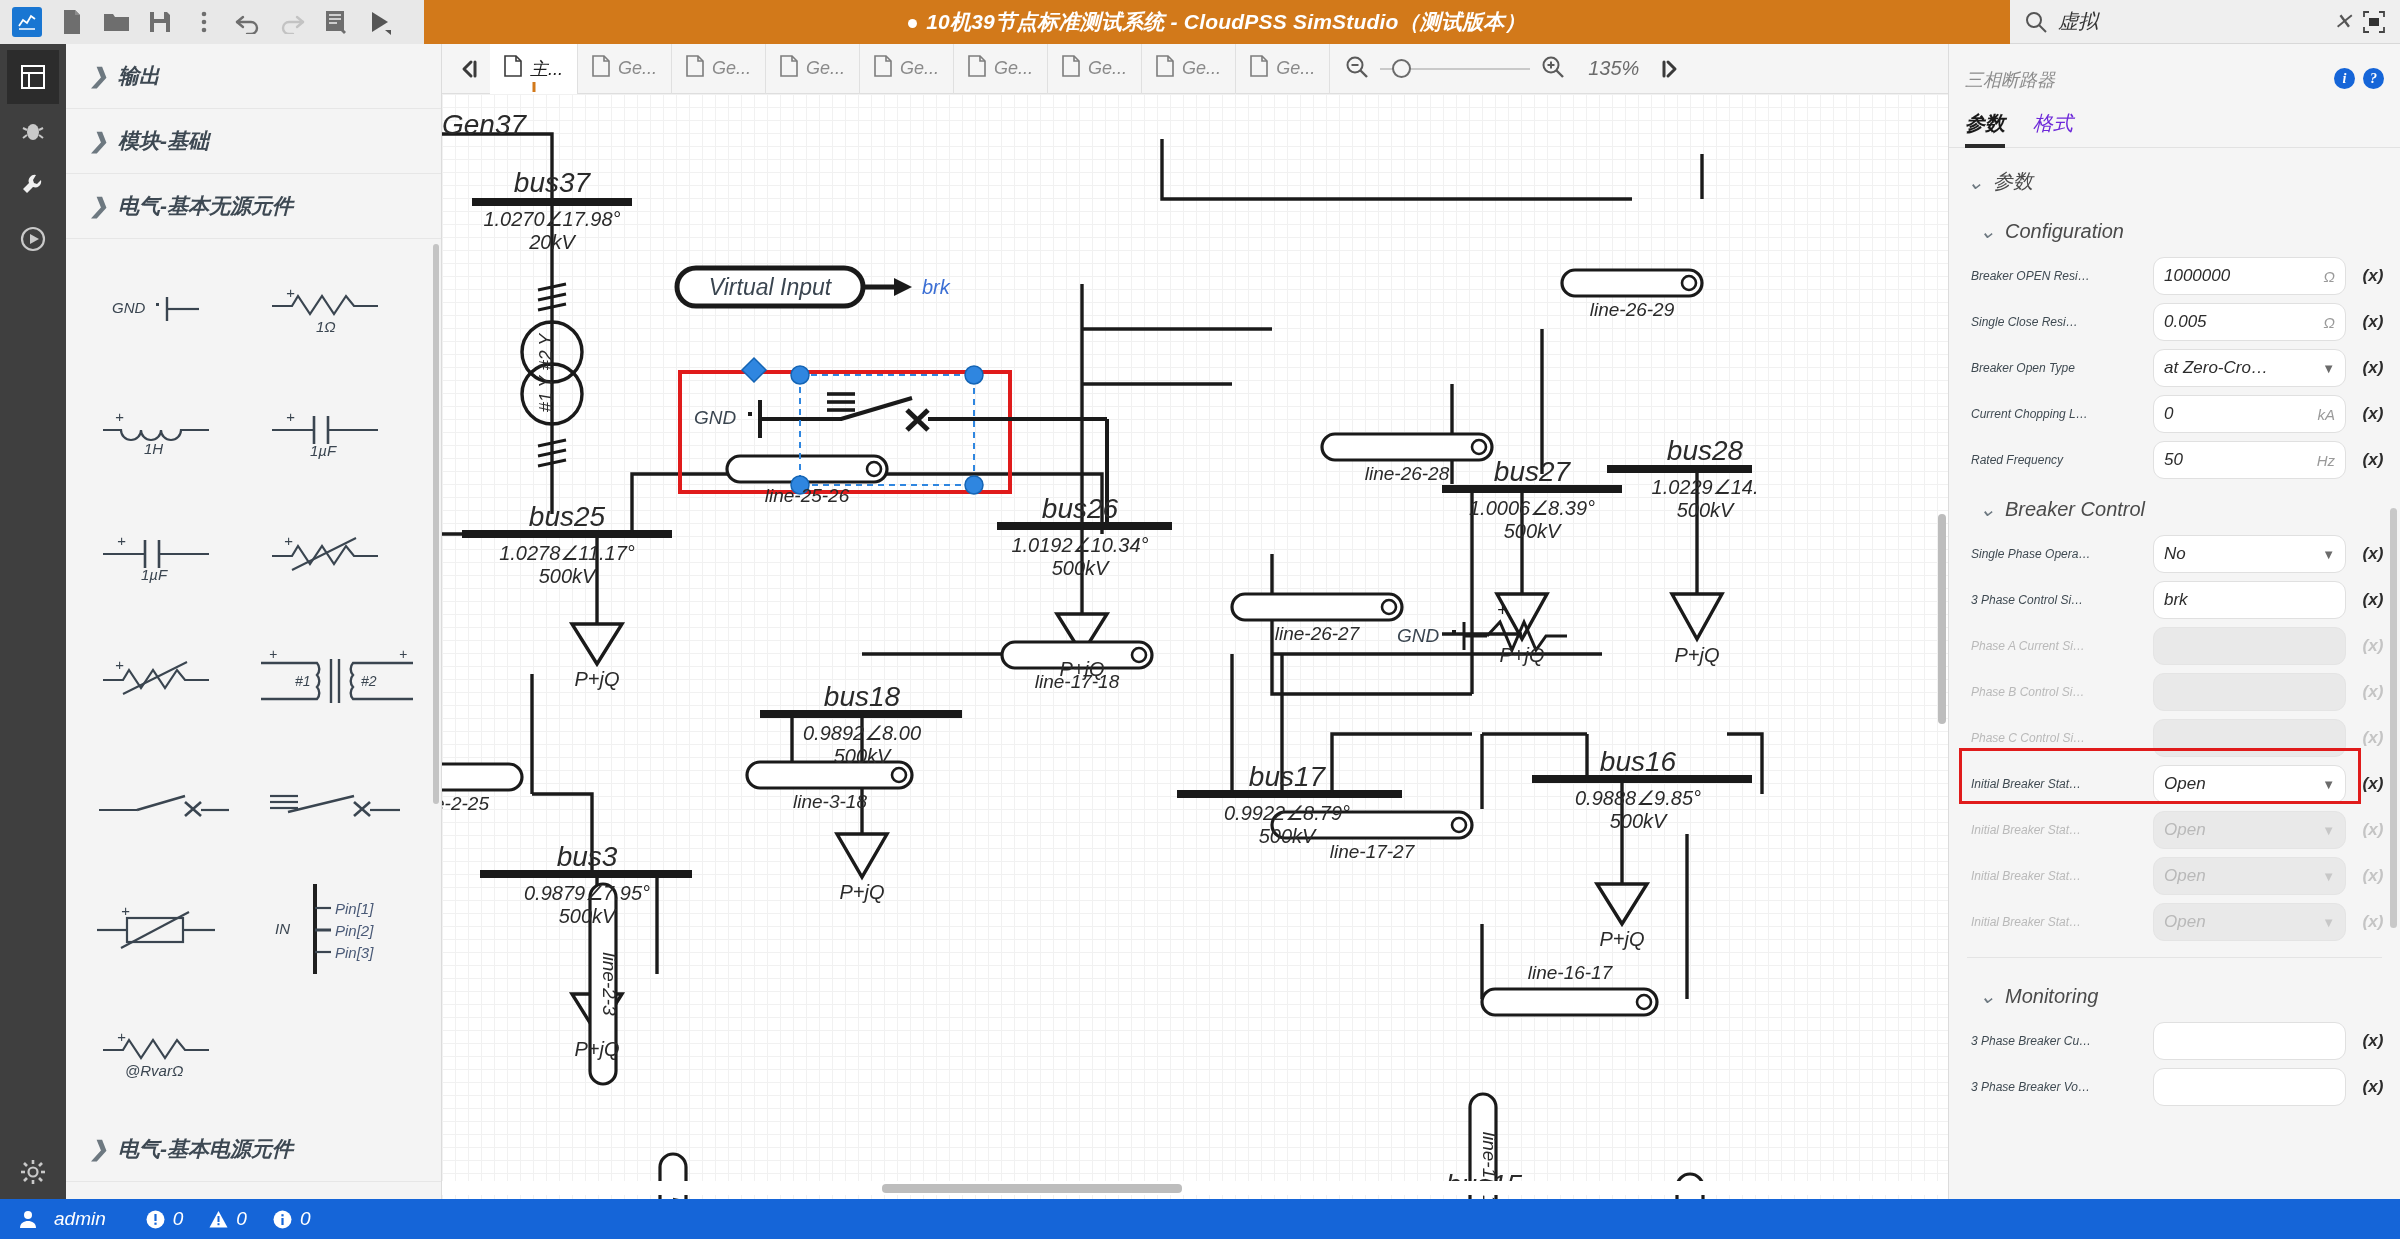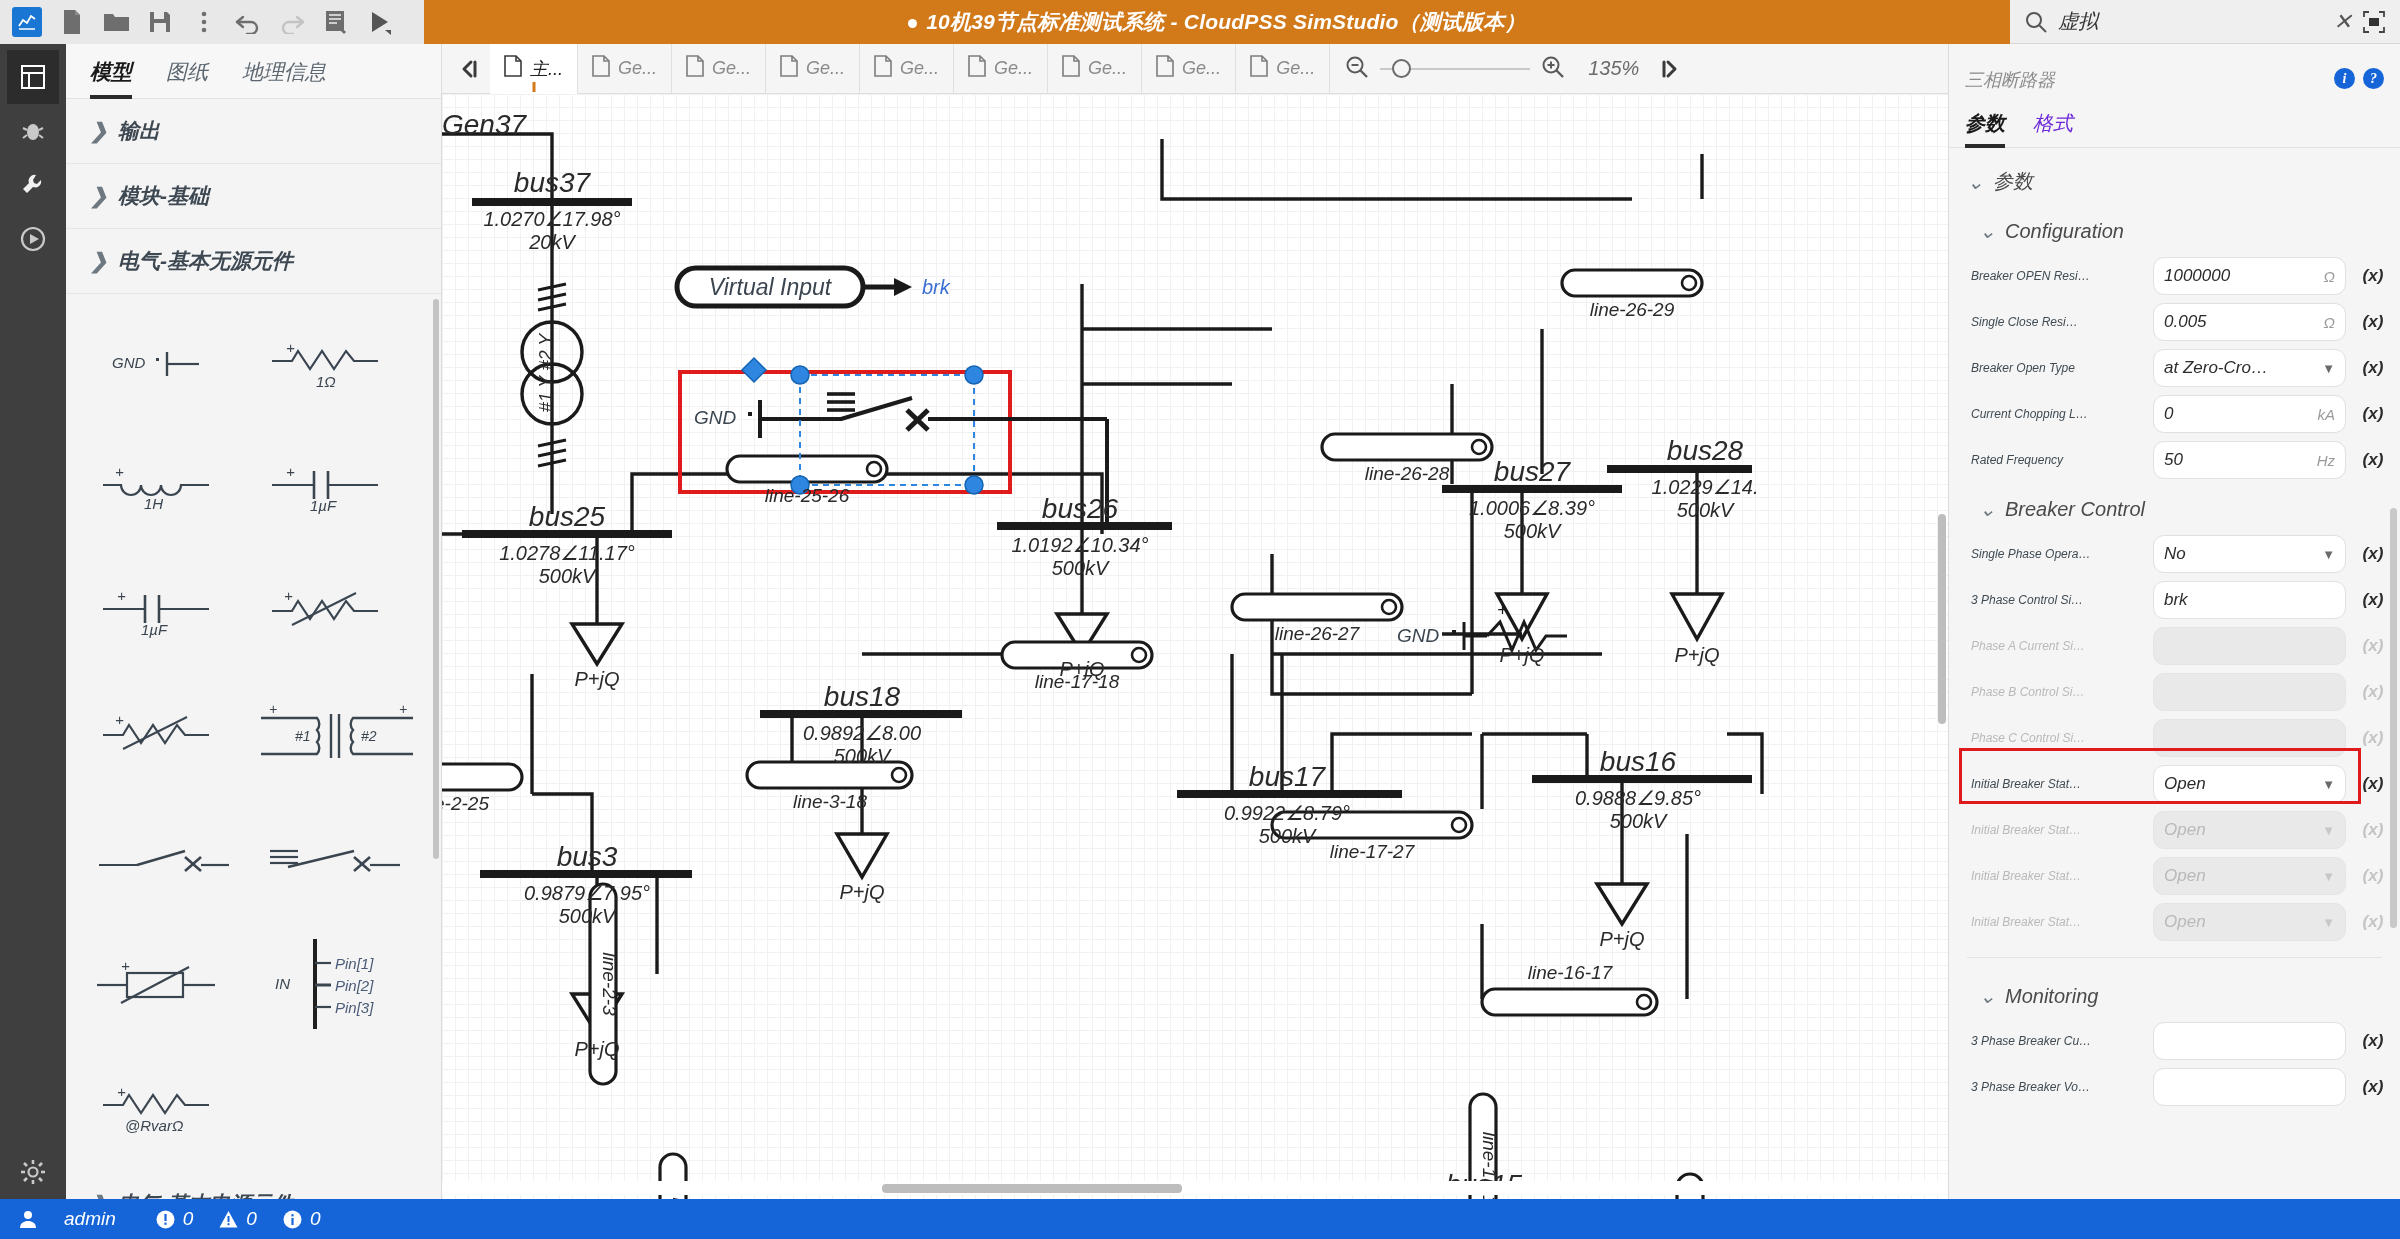--- a/index.html
+++ b/index.html
@@ -214,21 +214,21 @@
     position:absolute; right:3px; top: 360px; width:7px; height: 420px;
     background:#c8c8c8; border-radius:4px;
   }
 
   
   .statusbar {
     position:absolute; left:0; bottom:0; width: 2400px; height: 40px;
     background: #1565d8; display:flex; align-items:center; gap: 0; padding-left: 18px;
     color:#ffffff; font-size: 19px;
   }
-  .sb-user { display:flex; align-items:center; gap: 26px; margin-right: 40px; }
+  .sb-user { display:flex; align-items:center; gap: 16px; margin-right: 40px; }
   .sb-stat { display:flex; align-items:center; gap: 8px; margin-right: 26px; }
   .sb-ico { display:flex; }
 </style>
 </head>
 <body>
 
 <div id="app">
 
   <div class="titlebar">
     <div class="tb-tools">
@@ -352,25 +352,20 @@
             <line x1="4" y1="4" x2="7" y2="7"></line>
             <line x1="19" y1="19" x2="22" y2="22"></line>
             <line x1="22" y1="4" x2="19" y2="7"></line>
             <line x1="7" y1="19" x2="4" y2="22"></line>
           </g>
         </svg>
     </div>
   </div>
 
   <div class="lpanel">
-    <div class="lp-tabs">
-      <div class="lp-tab active">模型</div>
-      <div class="lp-tab">图纸</div>
-      <div class="lp-tab">地理信息</div>
-    </div>
     <div class="lp-body">
       <div class="lp-group">
         <span class="chev">❯</span>
         <span>输出</span>
       </div>
       <div class="lp-group">
         <span class="chev">❯</span>
         <span>模块-基础</span>
       </div>
       <div class="lp-group">

